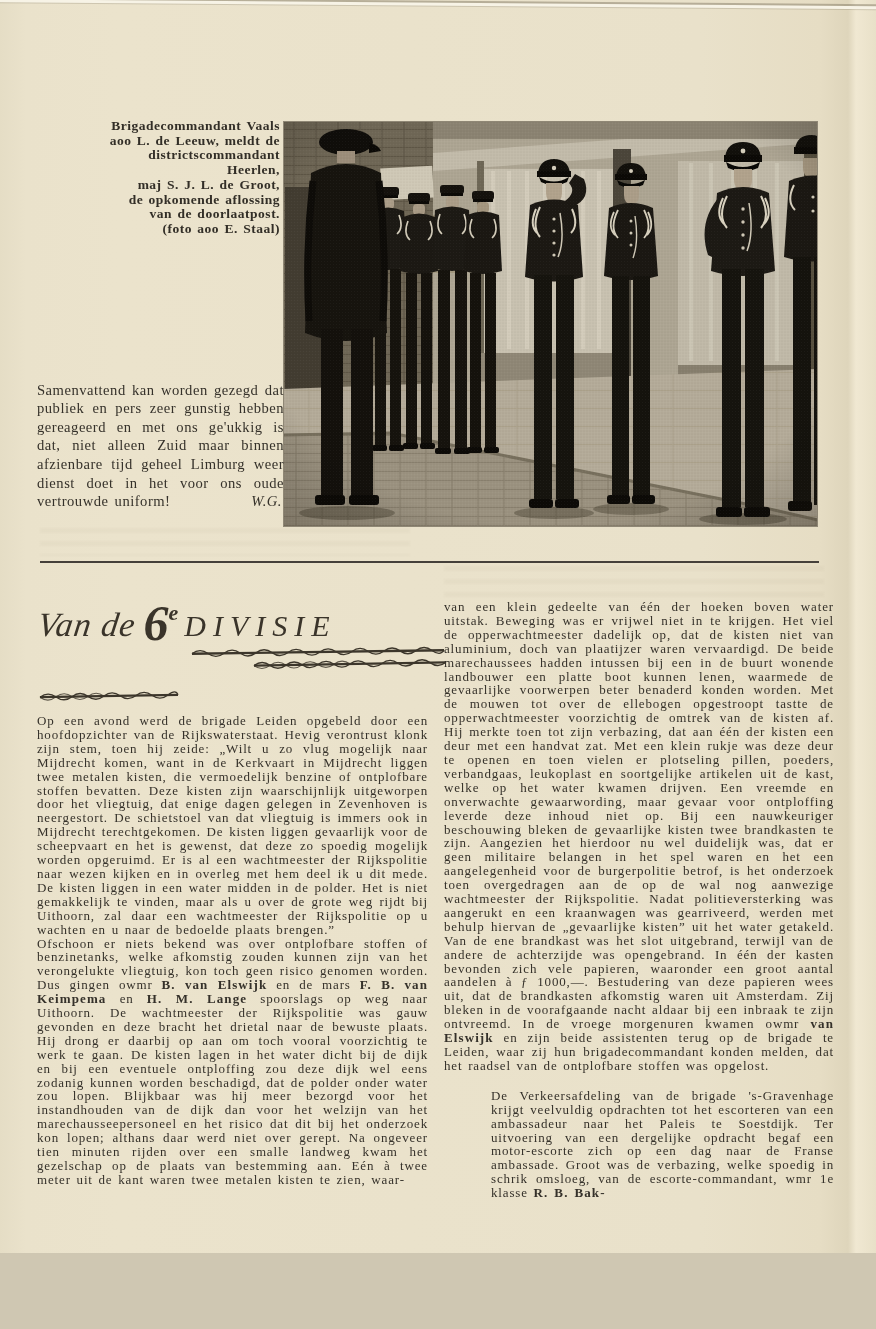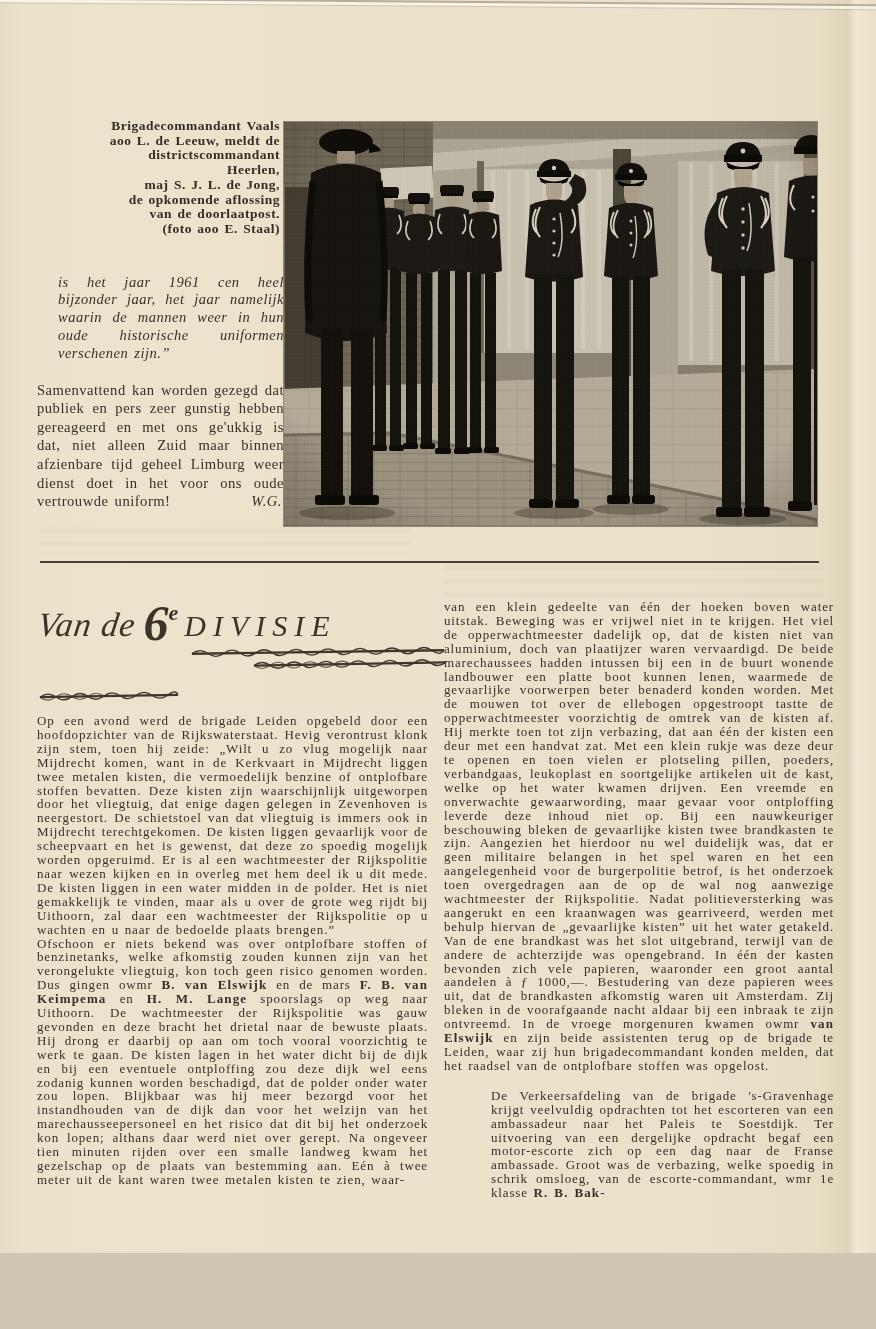--- a/index.html
+++ b/index.html
@@ -48,21 +48,21 @@
 <body>
 
 <div class="page">
   <div class="scan-edge"></div>
 
   <div class="caption">
     <div>Brigadecommandant Vaals</div>
     <div>aoo L. de Leeuw, meldt de</div>
     <div>districtscommandant</div>
     <div>Heerlen,</div>
-    <div>maj S. J. L. de Jong,</div>
+    <div>maj S. J. L. de Groot,</div>
     <div>de opkomende aflossing</div>
     <div>van de doorlaatpost.</div>
     <div>(foto aoo E. Staal)</div>
   </div>
 
   <div class="photo">
     <svg width="535" height="406" viewBox="0 0 535 406">
       <defs>
         <pattern id="brick" width="22" height="9" patternUnits="userSpaceOnUse">
           <rect width="22" height="9" fill="#6f6756"></rect>
@@ -248,21 +248,20 @@
         <rect x="531" y="136" width="18" height="248" fill="#14120d"></rect>
         <rect x="505" y="380" width="24" height="10" rx="3" fill="#0c0a07"></rect>
       </g>
 
       <rect x="0" y="0" width="535" height="406" fill="url(#grain)" opacity=".55"></rect>
       <rect x="0" y="0" width="535" height="406" fill="url(#vig)"></rect>
       <rect x="0.5" y="0.5" width="534" height="405" fill="none" stroke="#8f8775" stroke-width="1"></rect>
     </svg>
   </div>
 
-  <p class="quote">is het jaar 1961 cen heel bijzonder jaar, het jaar namelijk waarin de mannen weer in hun oude historische uniformen verschenen zijn.”</p>
   <p class="intro"><span>Samenvattend kan worden gezegd dat publiek en pers zeer gunstig hebben gereageerd en met ons ge'ukkig is dat, niet alleen Zuid maar binnen afzienbare tijd geheel Limburg weer dienst doet in het voor ons oude vertrouwde uniform!</span><span class="sig">W.G.</span></p>
 
   <div class="ghost" style="left:444px;top:566px;width:380px;height:34px;"></div>
   <div class="ghost" style="left:40px;top:528px;width:370px;height:28px;"></div>
 
   <div class="rule"></div>
 
   <div class="heading">
     <div class="hline1"><span class="h-script">Van de</span><span class="h-num">6</span><span class="h-sup">e</span><span class="h-caps">DIVISIE</span></div>
     <svg class="vine" style="left:152px;top:46px;transform:rotate(-.8deg);" width="256" height="12" viewBox="0 0 256 12">

